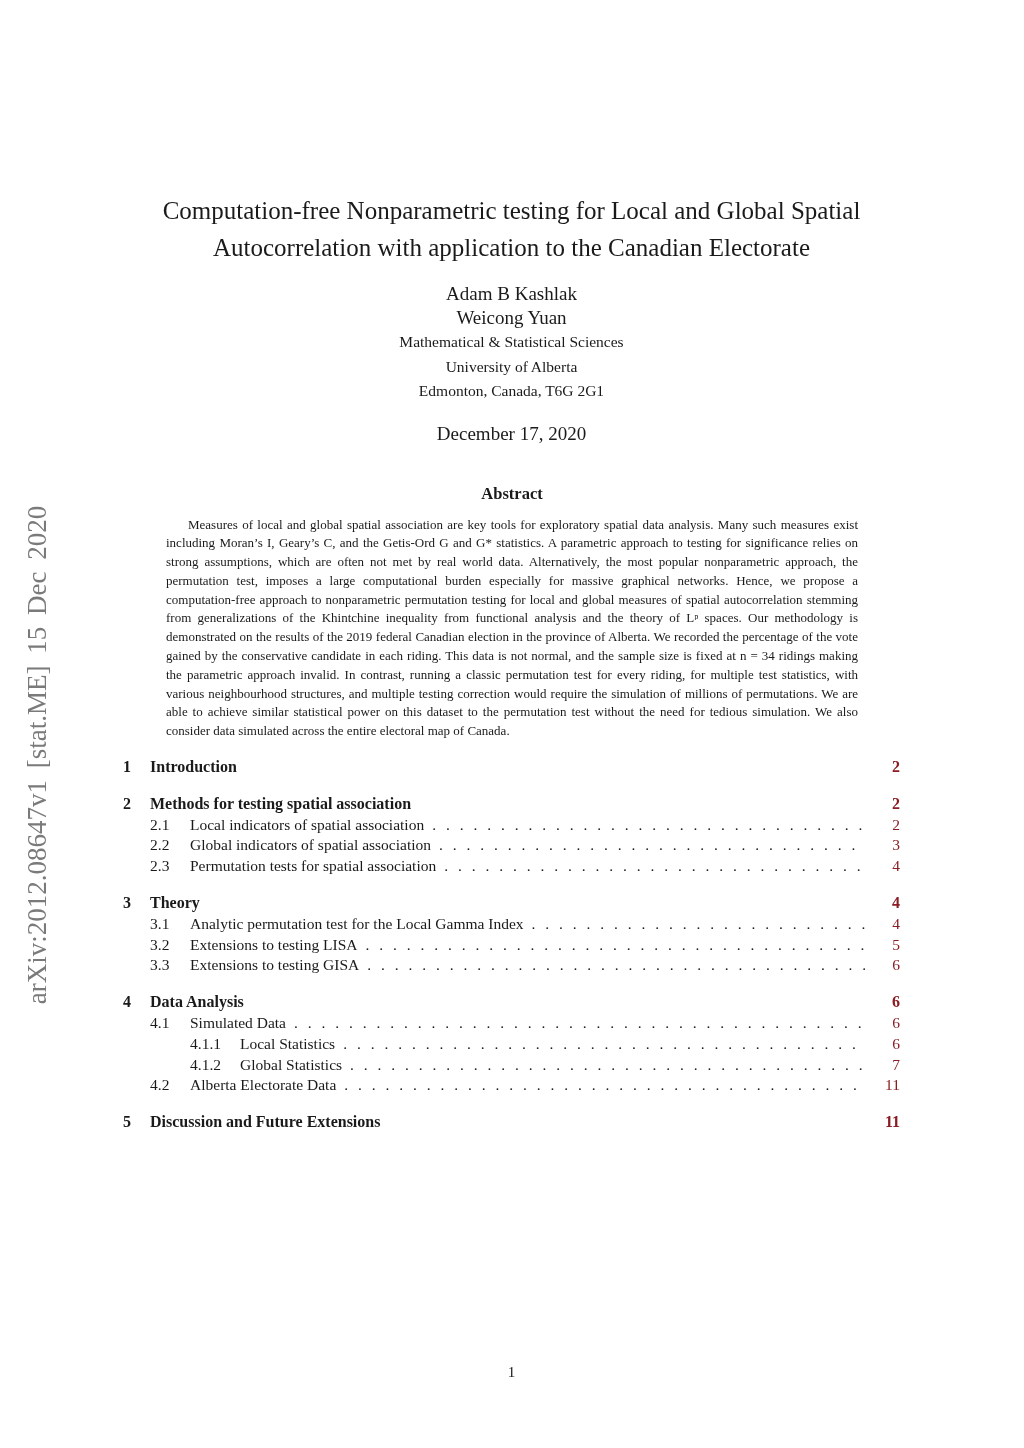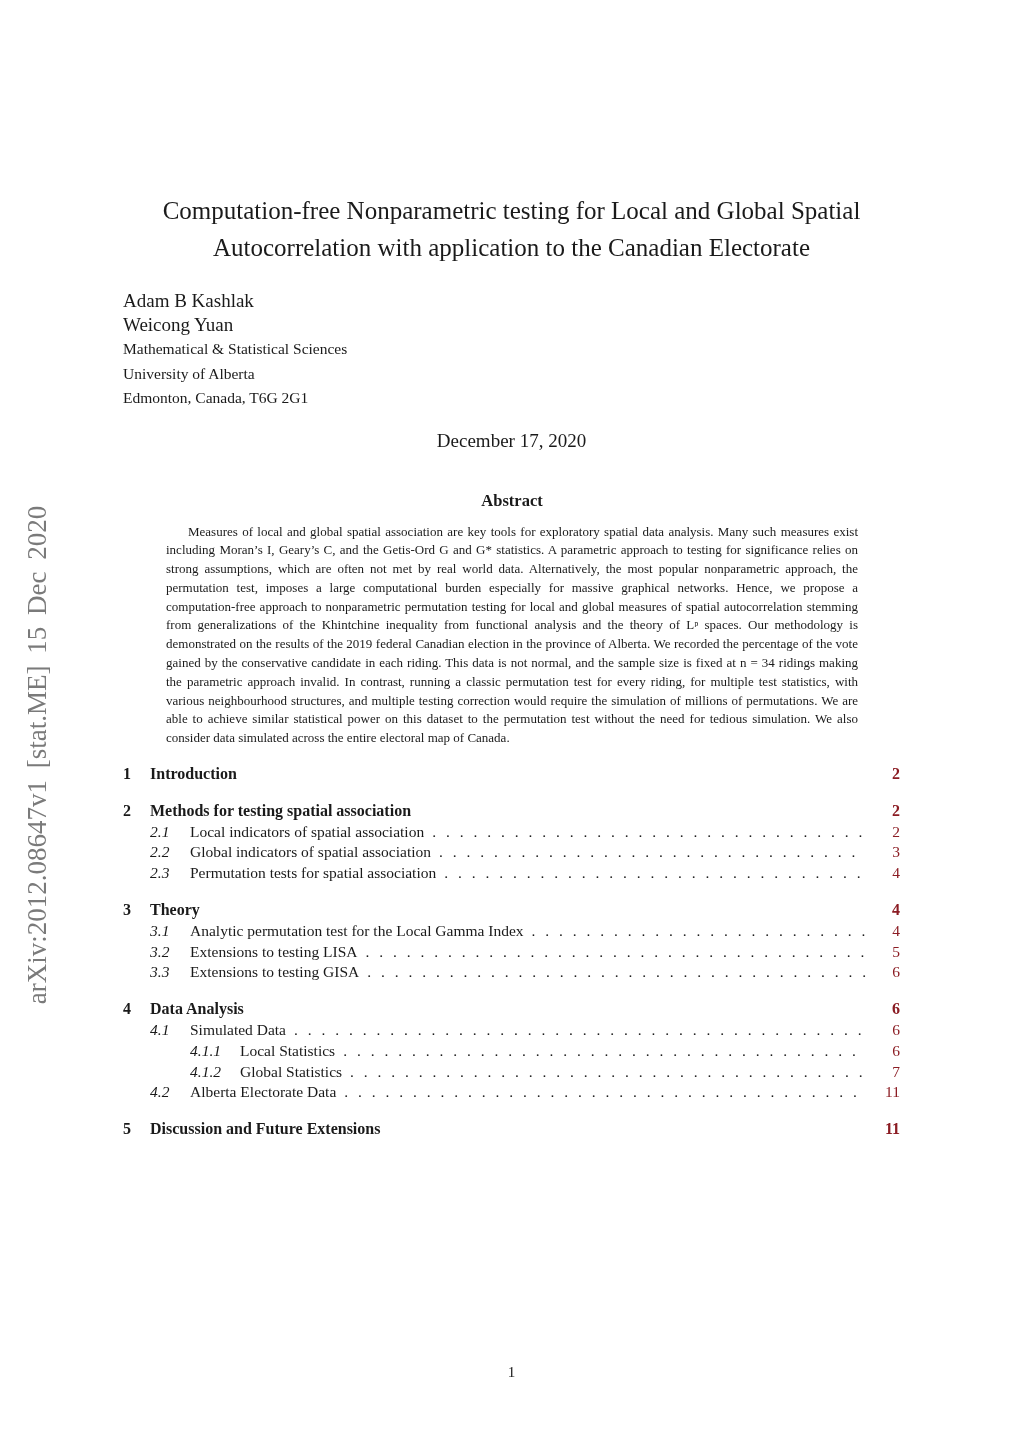--- a/index.html
+++ b/index.html
@@ -29,21 +29,21 @@
     left: 123px; top: 12px;
     width: 777px;
   }
   .title {
     margin-top: 180px;
     font-size: 25px;
     line-height: 37px;
     text-align: center;
     font-weight: normal;
   }
-  .authors { margin-top: 23px; }
+  .authors { margin-top: 16px; text-align: center; }
   .author-name { font-size: 19px; line-height: 24px; }
   .affil-line { font-size: 15.5px; line-height: 24.5px; }
   .date {
     margin-top: 18px;
     text-align: center;
     font-size: 19px;
     line-height: 24px;
   }
   .abstract-block {
     margin-top: 38px;
@@ -75,23 +75,23 @@
     line-height: 20.8px;
   }
   .toc-row.sec {
     font-weight: bold;
     font-size: 16px;
     margin-top: 16px;
   }
   .toc-num { flex: 0 0 auto; }
   .sec  .toc-num { width: 27px; }
   .lvl1 { padding-left: 27px; }
-  .lvl1 .toc-num { width: 40px; font-style: italic; }
+  .lvl1 .toc-num { width: 40px; }
   .lvl2 { padding-left: 67px; }
-  .lvl2 .toc-num { width: 50px; font-style: italic; }
+  .lvl2 .toc-num { width: 50px; }
   .toc-label { flex: 0 0 auto; }
   .leader {
     flex: 1 1 auto;
     overflow: hidden;
     white-space: nowrap;
     margin: 0 8px;
     min-width: 0;
   }
   .leader::after {
     content: ". . . . . . . . . . . . . . . . . . . . . . . . . . . . . . . . . . . . . . . . . . . . . . . . . . . . . . . . . . . .";

